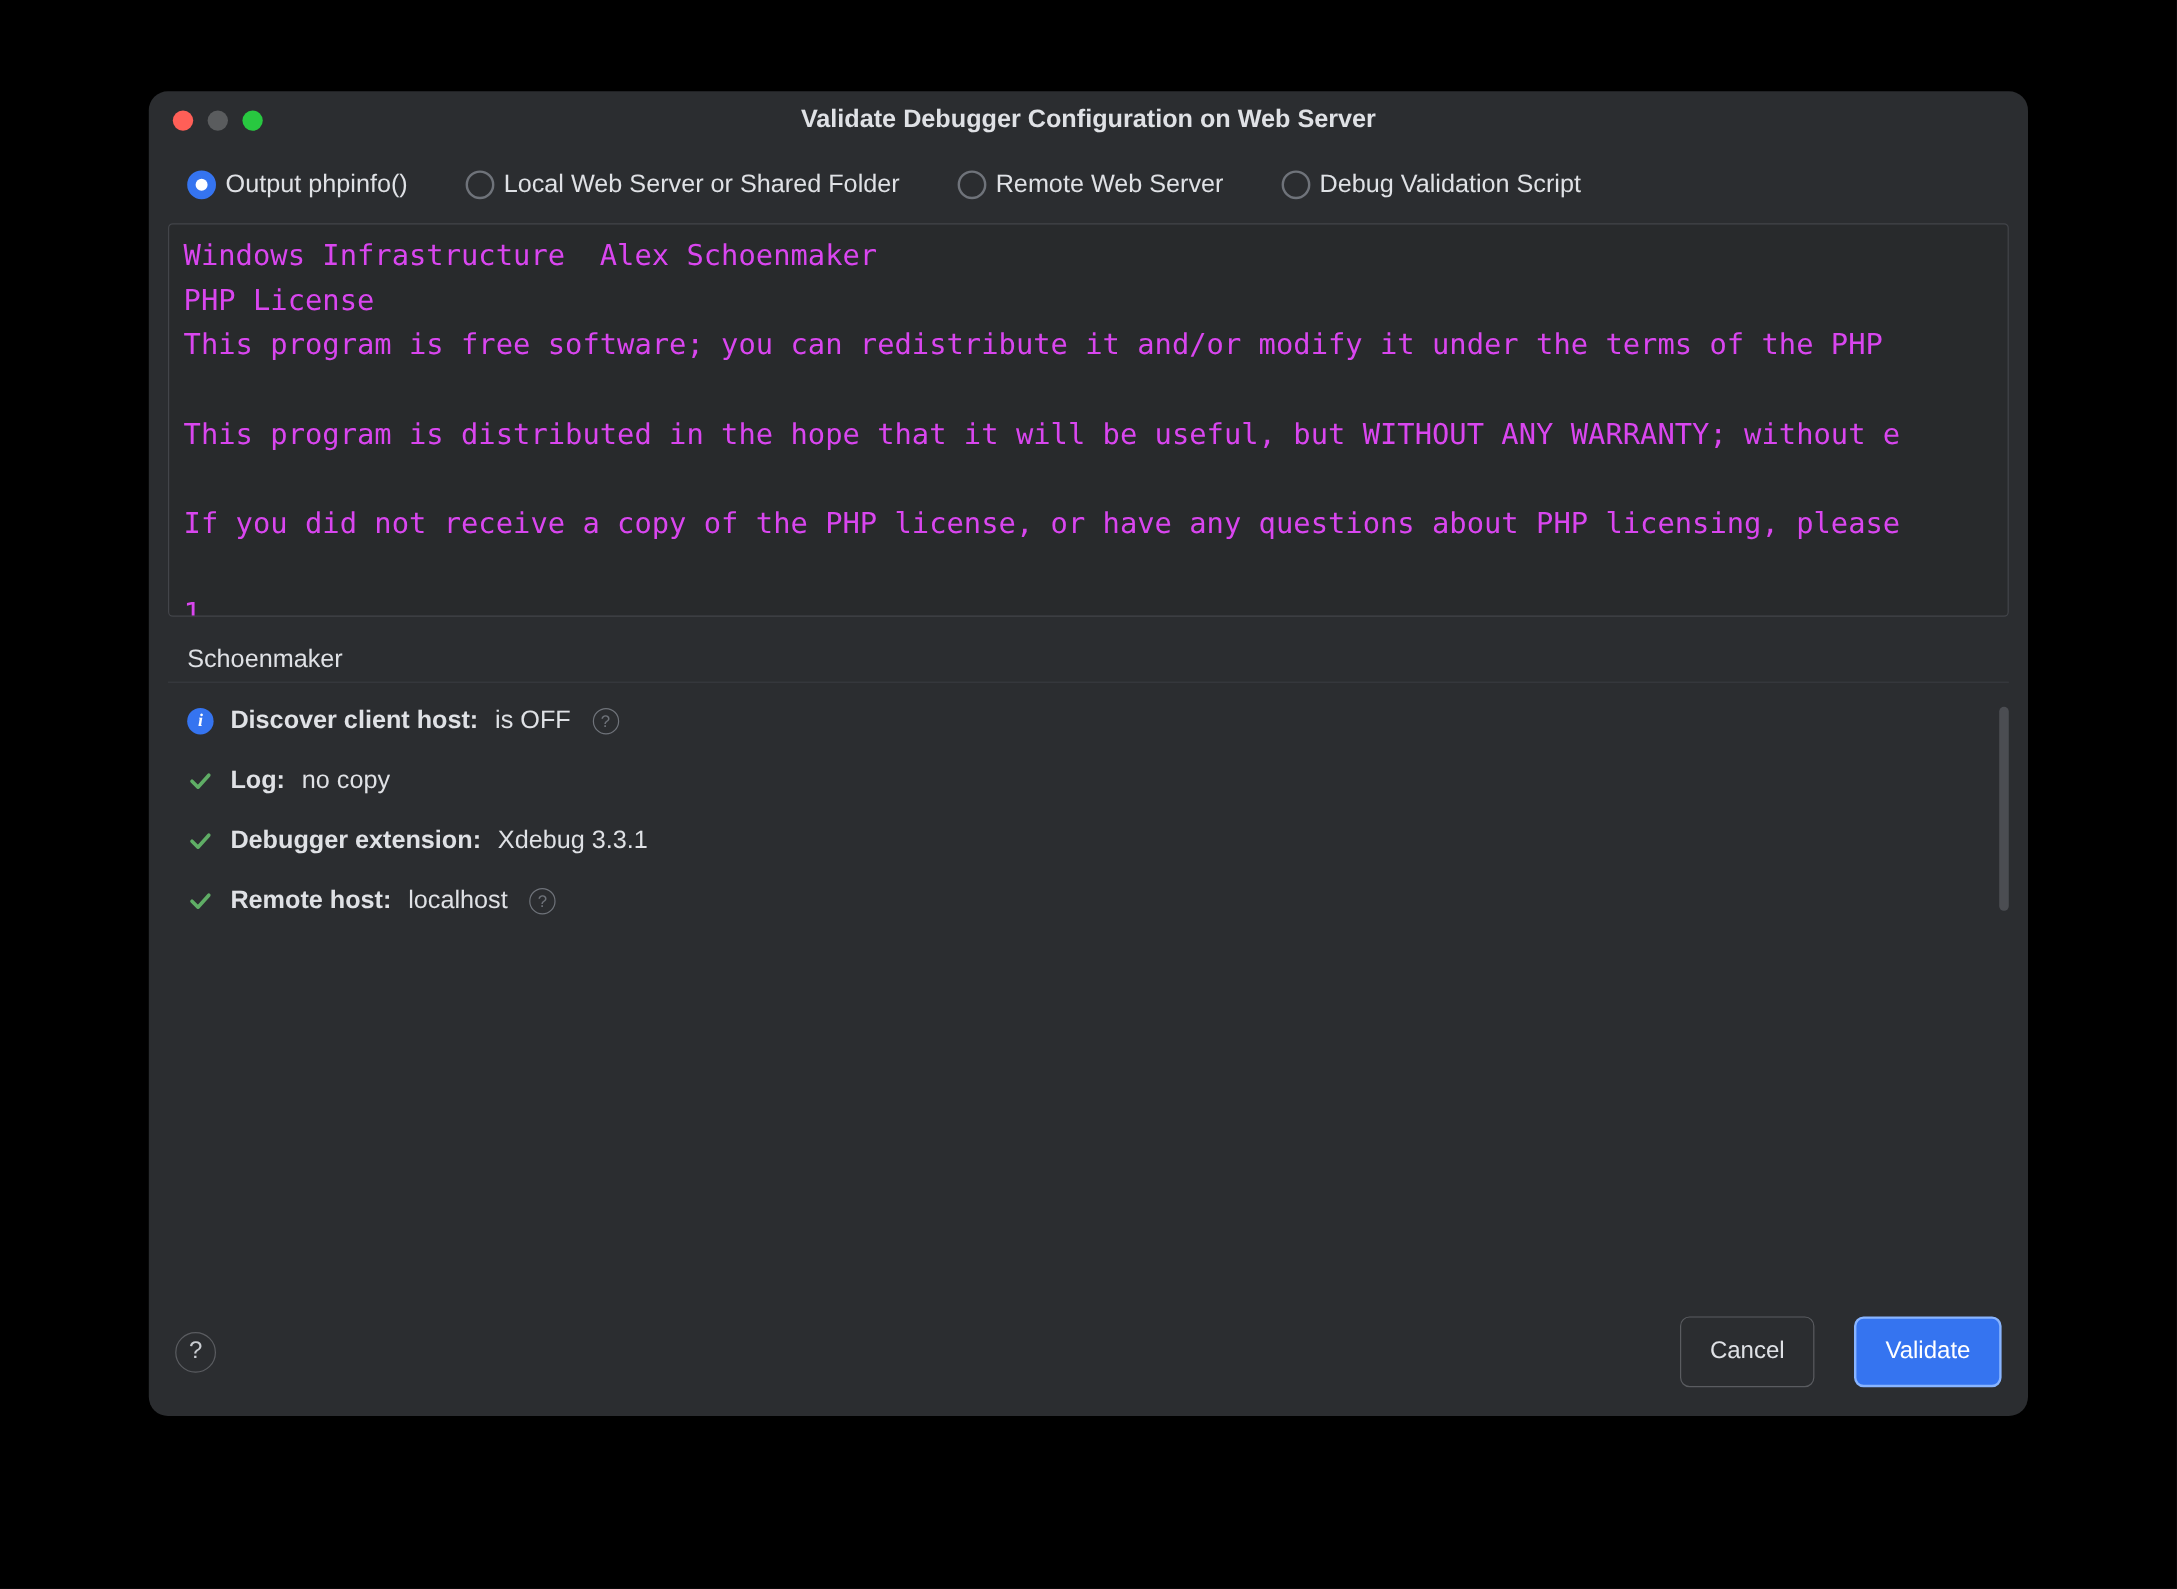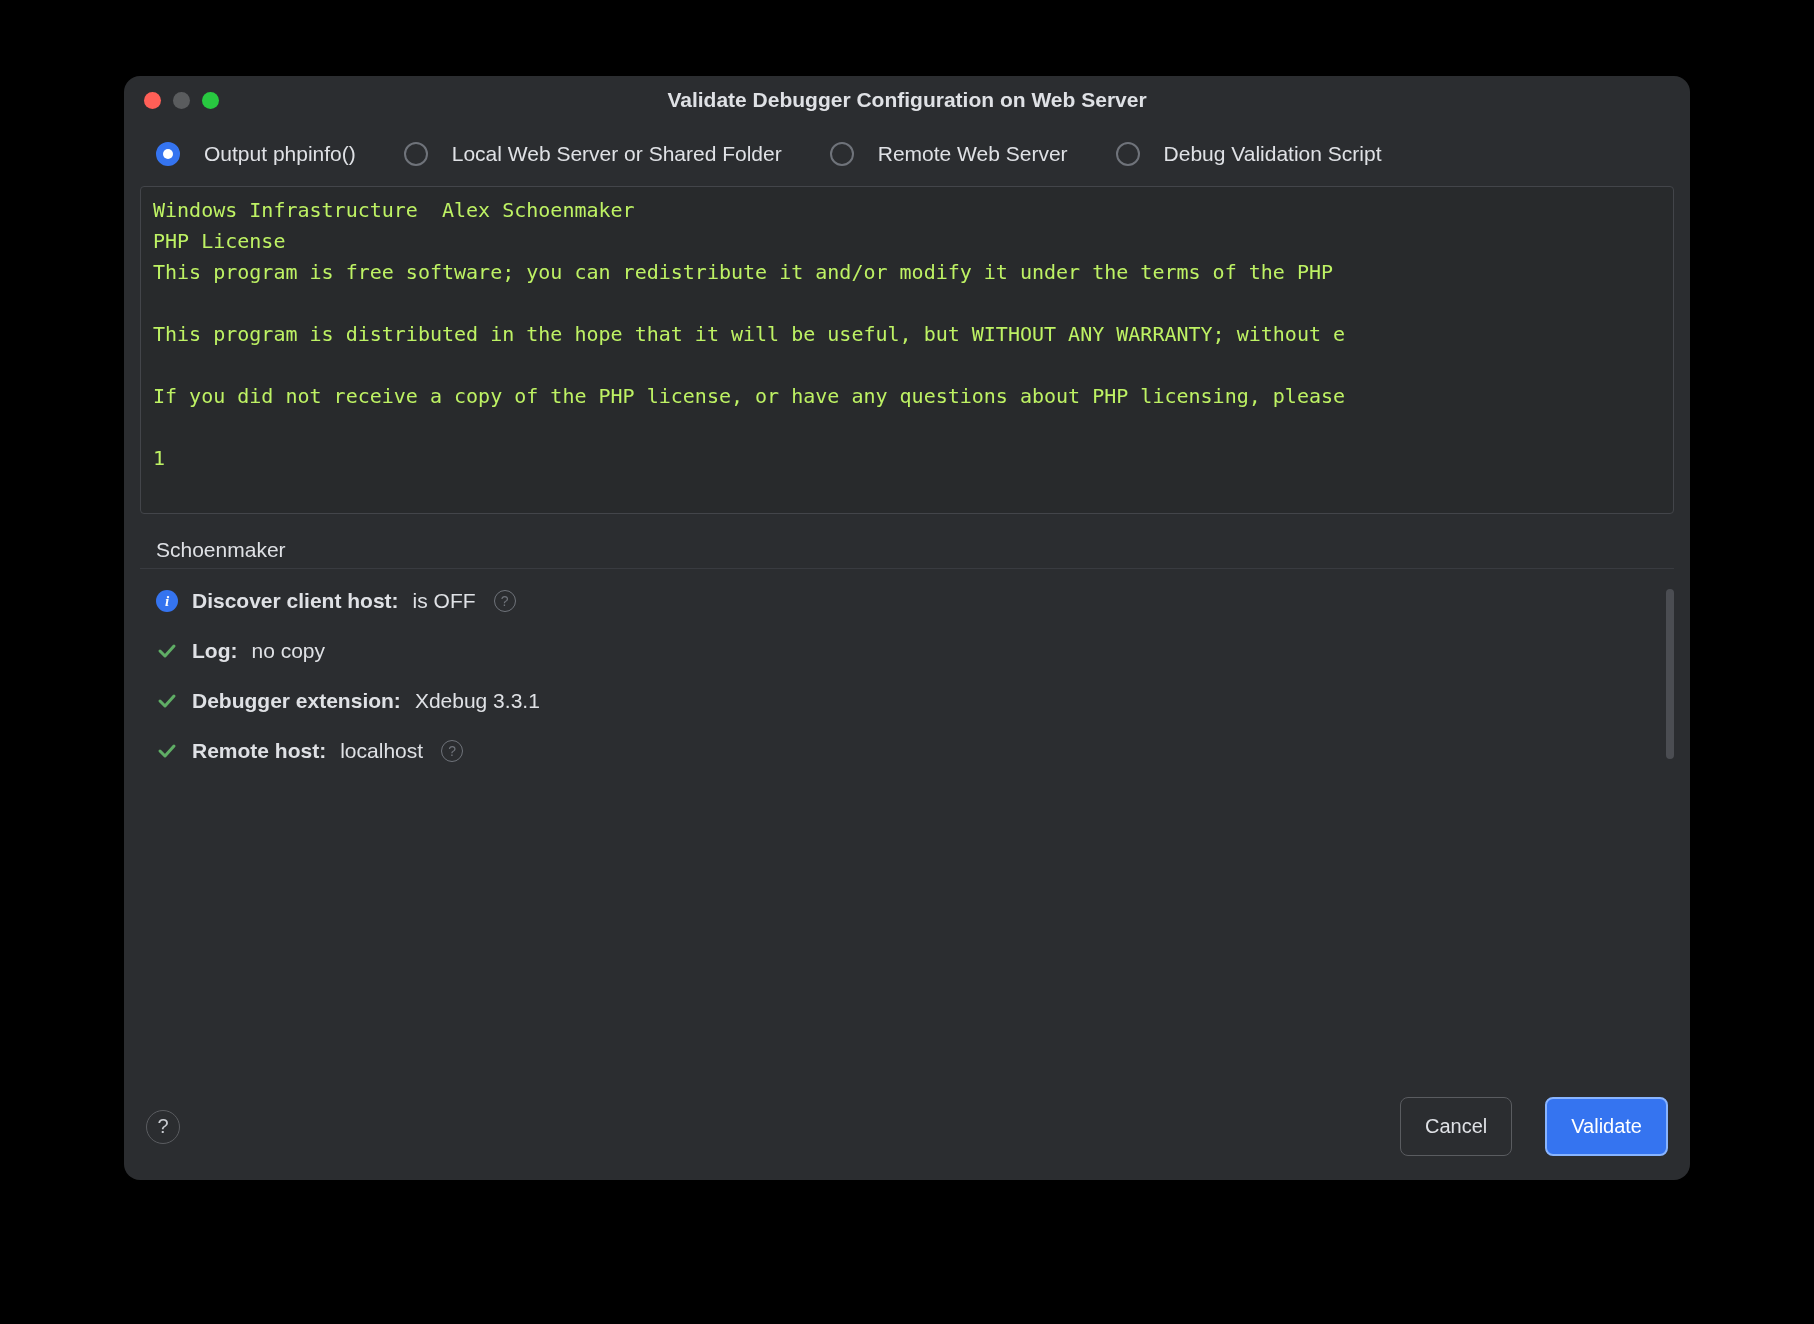--- a/index.html
+++ b/index.html
@@ -52,21 +52,21 @@
 }
 .radio-row {
   display: flex;
   gap: 48px;
   padding: 18px 32px 20px 32px;
   align-items: center;
 }
 .radio-opt {
   display: flex;
   align-items: center;
-  gap: 24px;
+  gap: 8px;
   cursor: pointer;
 }
 .radio-circle {
   width: 24px; height: 24px;
   border-radius: 50%;
   border: 2px solid #6f737a;
   background: transparent;
   display: flex;
   align-items: center;
   justify-content: center;
@@ -87,23 +87,23 @@
 }
 .output-box {
   margin: 0 16px;
   border: 1px solid #43454a;
   border-radius: 4px;
   background: #282a2c;
   padding: 8px 12px;
   height: 328px;
   overflow: hidden;
   font-family: "SF Mono", Menlo, Consolas, monospace;
-  font-size: 20px;
+  font-size: 24px;
   line-height: 1.55;
-  color: #bef264;
+  color: #d946ef;
   white-space: pre;
 }
 .info-header {
   color: #dfe1e5;
   font-size: 21px;
   padding: 24px 16px 6px 16px;
   border-bottom: 1px solid #393b40;
   margin: 0 16px;
 }
 .info-area {

